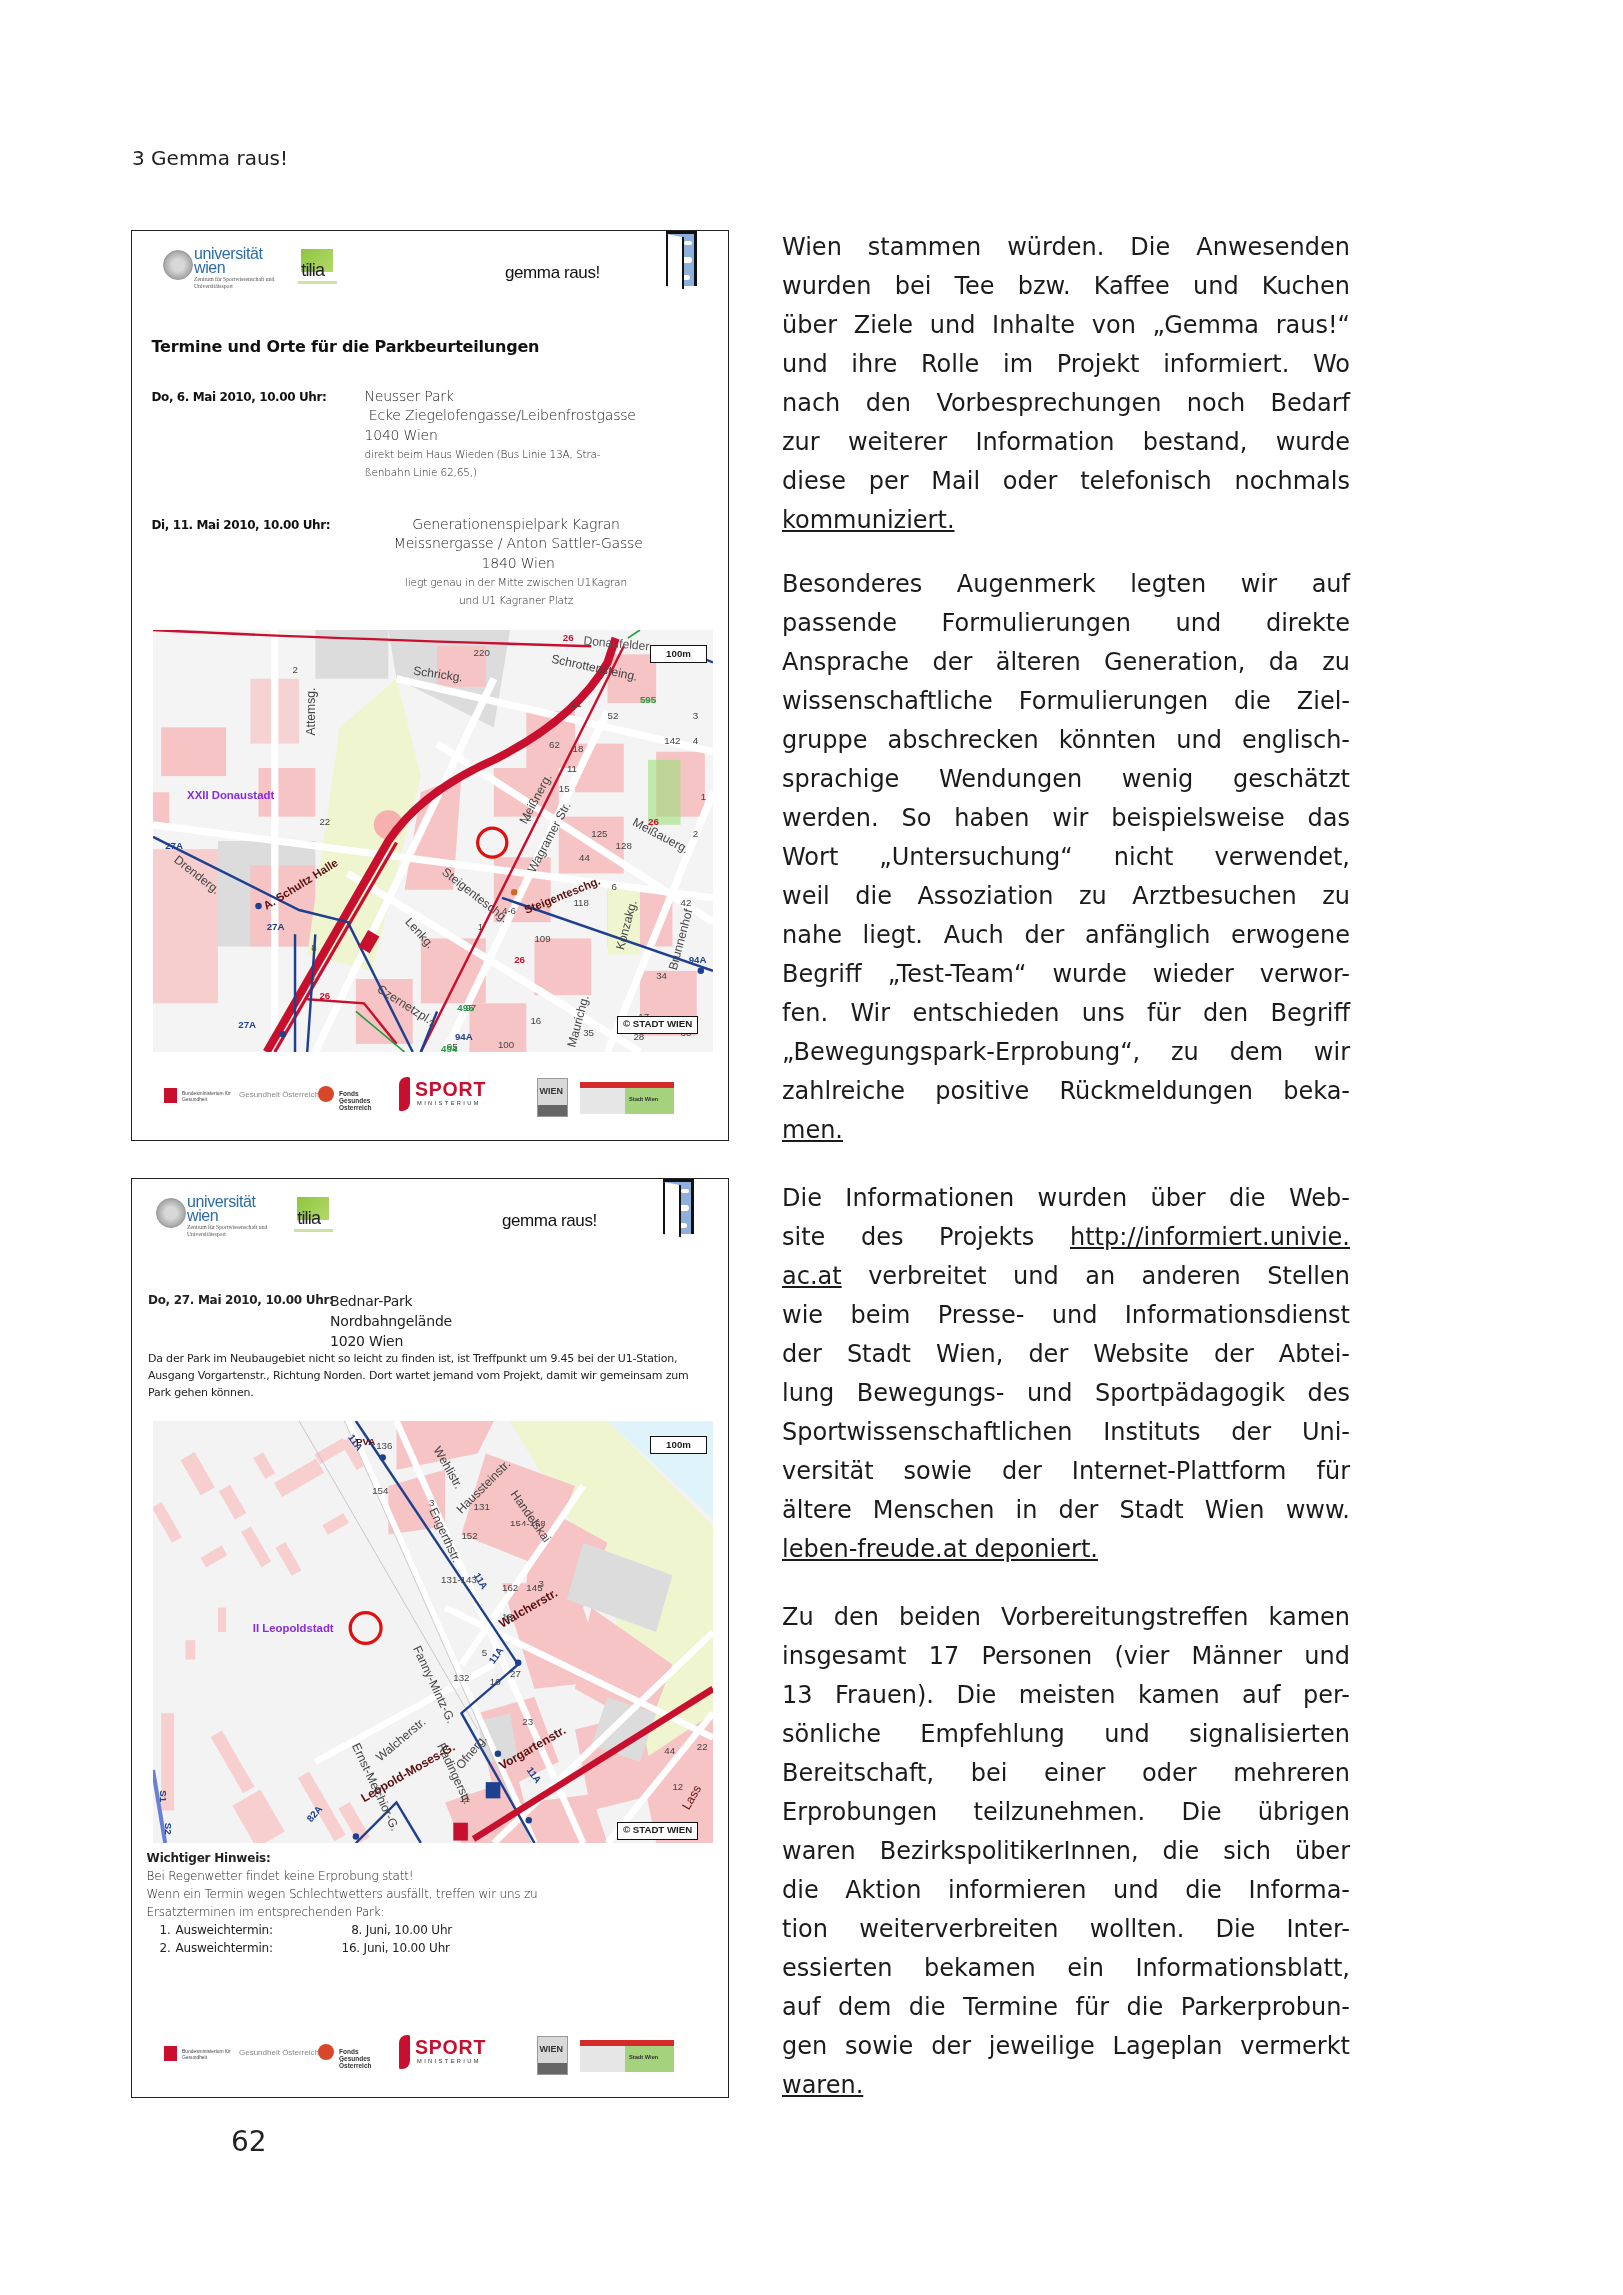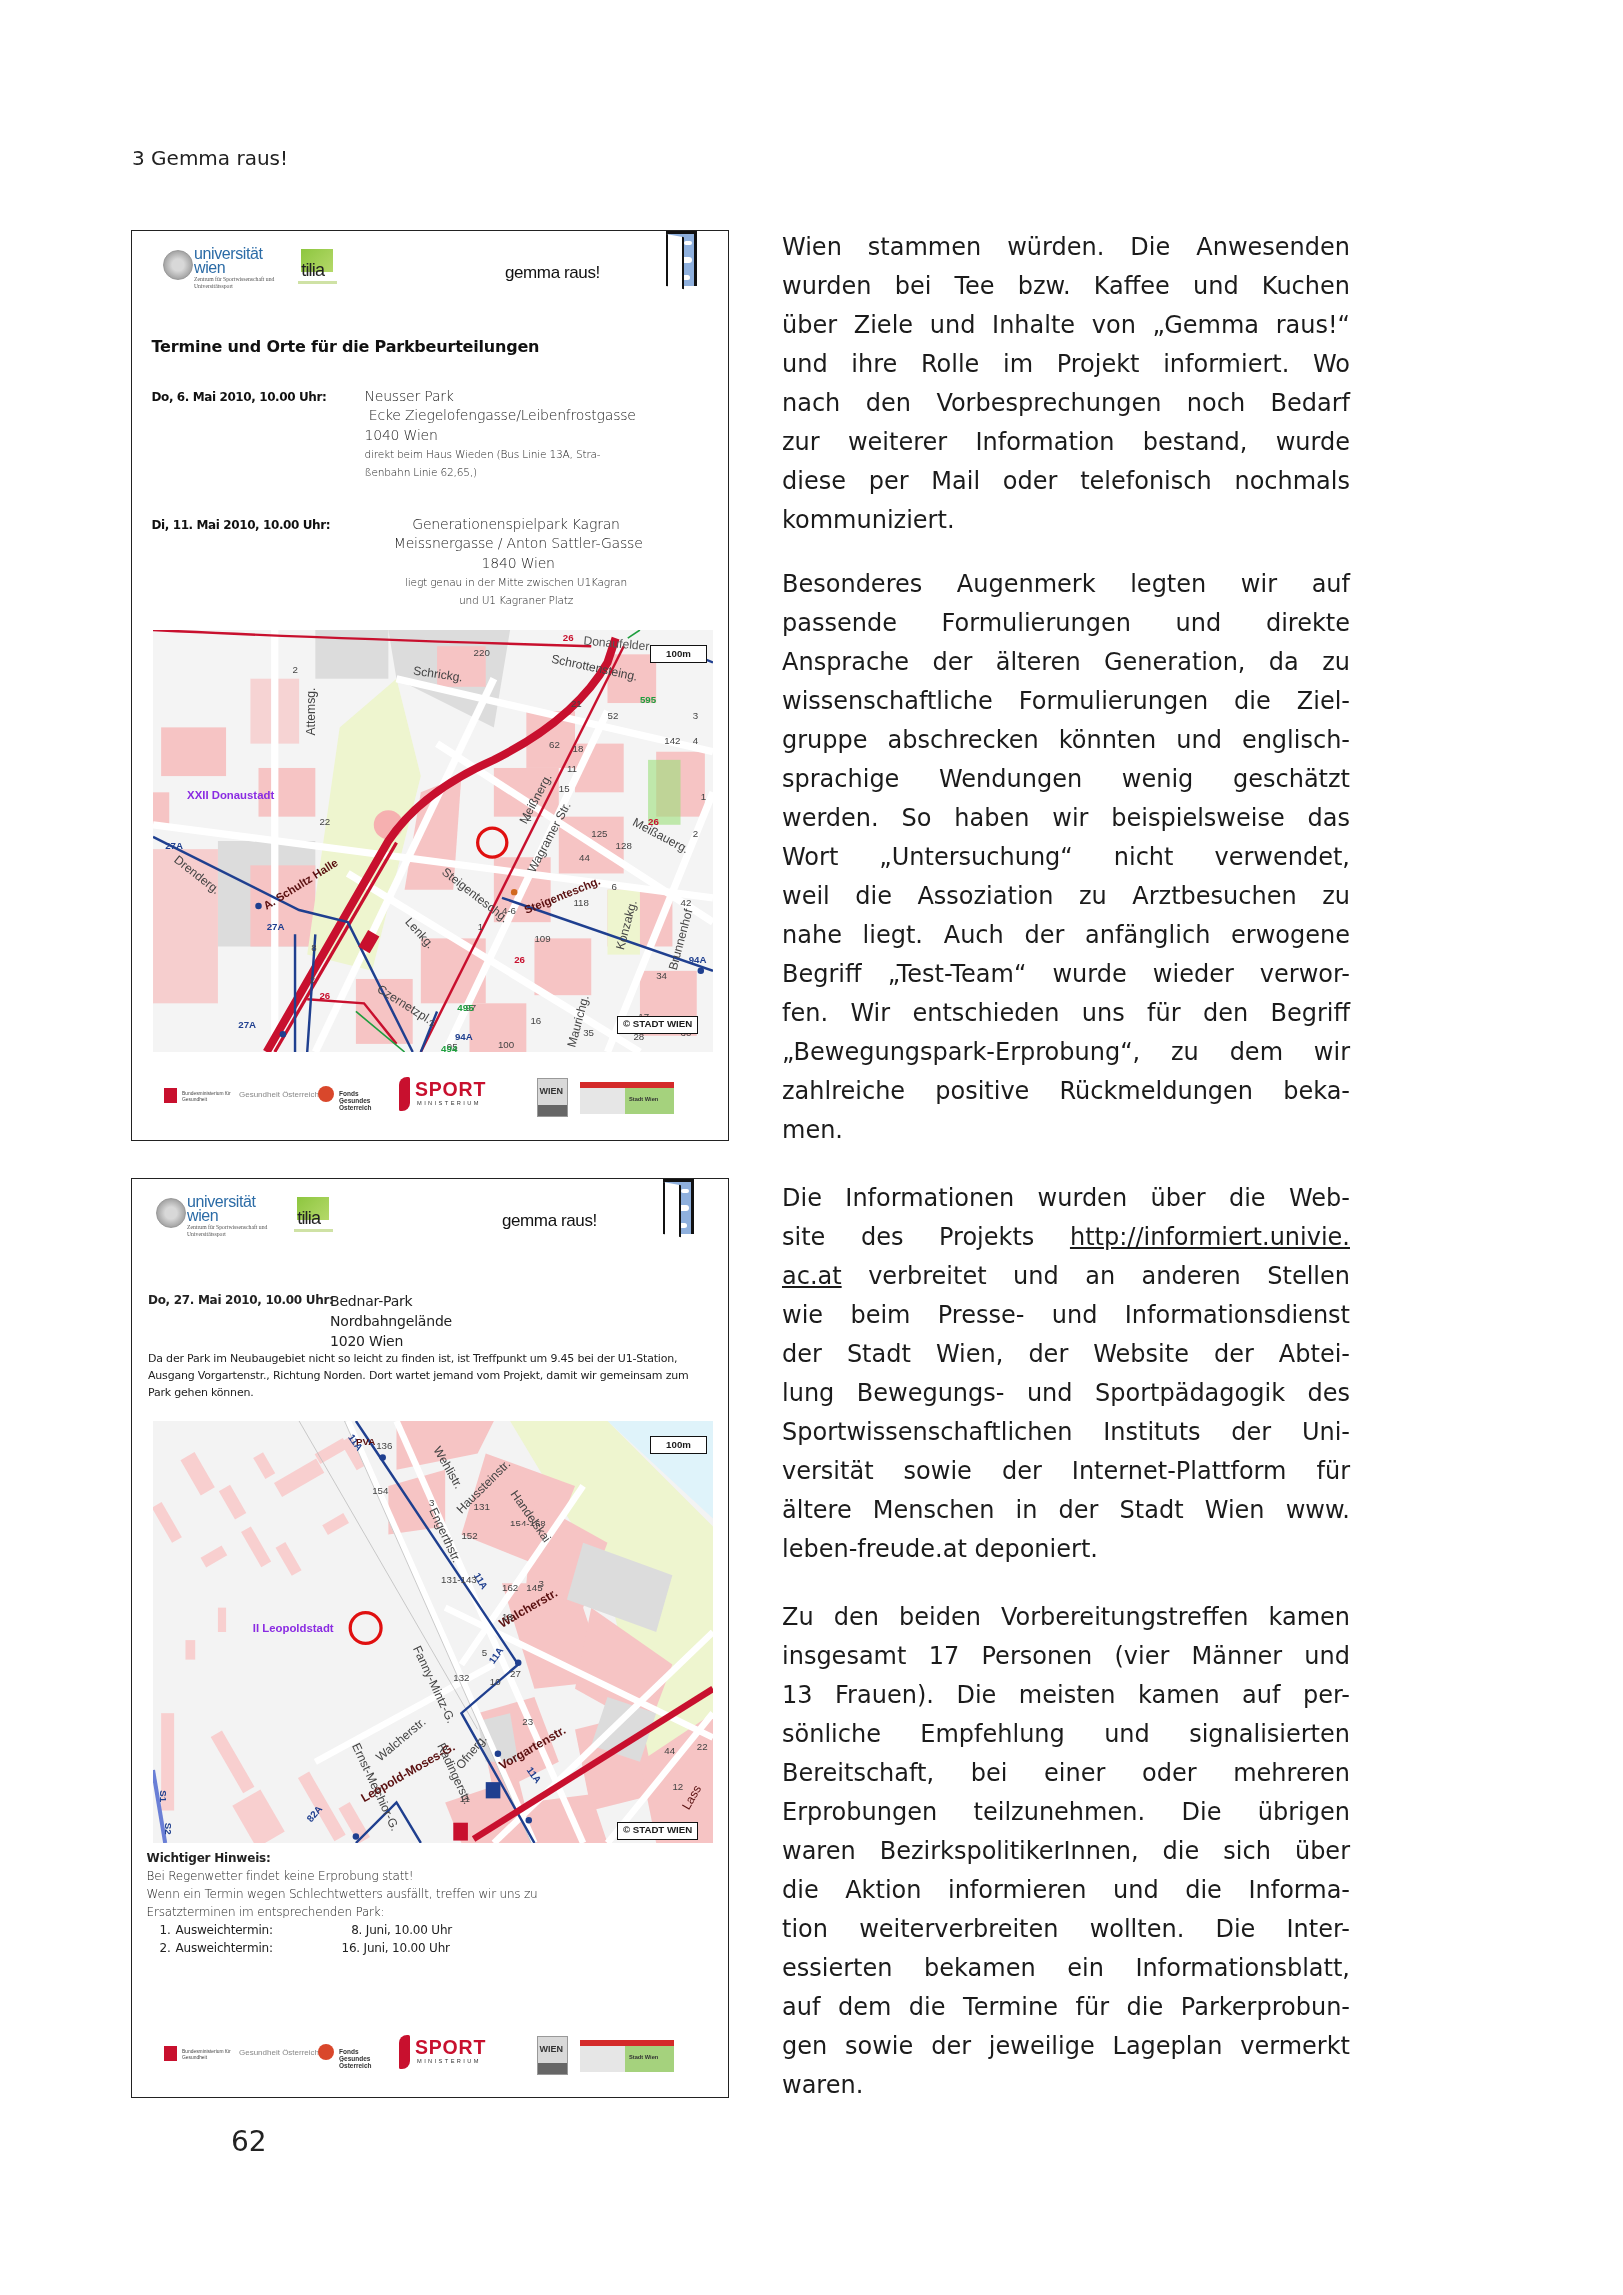--- a/index.html
+++ b/index.html
@@ -81,21 +81,21 @@
   .f2-desc { position: absolute; left: 0; top: 57px; width: 560px; font-size: 11px; line-height: 17px; letter-spacing: -0.2px; }
 
   
   .col { position: absolute; left: 782px; width: 568px; font-family: "DejaVu Sans", sans-serif; font-size: 24px; line-height: 39px; color: #1b1b1b; text-align: justify; }
   .para-1 { top: 228px; }
   .para-2 { top: 565px; }
   .para-3 { top: 1179px; }
   .para-4 { top: 1598px; }
   .link { text-decoration: underline; color: #1b1b1b; }
   .line { display: block; text-align: justify; text-align-last: justify; white-space: nowrap; }
-  .line.last { text-align-last: left; }
+  .line.last { text-align-last: left; text-decoration: underline; }
 </style>
 </head>
 <body>
 
 <div class="running-head">3 Gemma raus!</div>
 
 <div class="flyer flyer-1">
   <div class="logo-row">
     <div class="uni-logo">
       <div class="uni-seal"></div>

